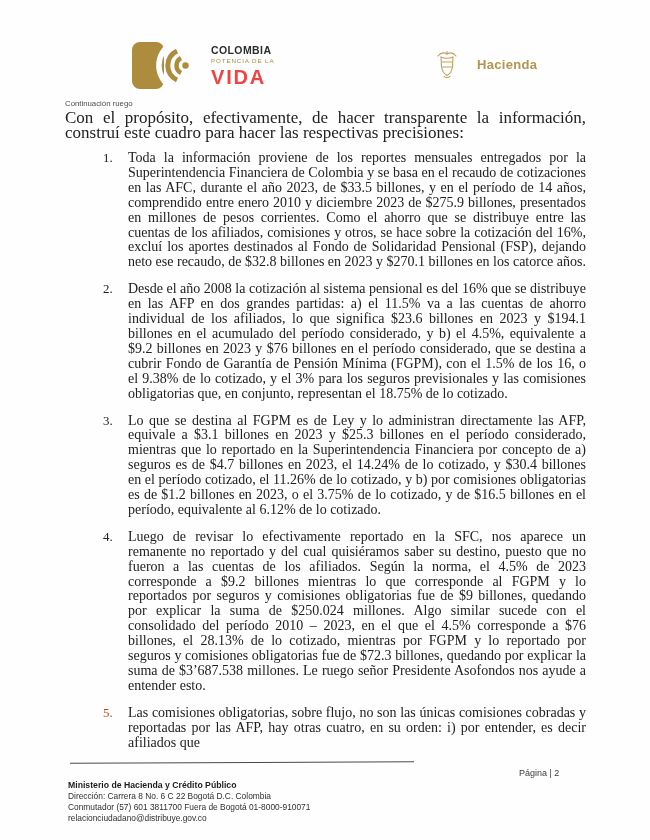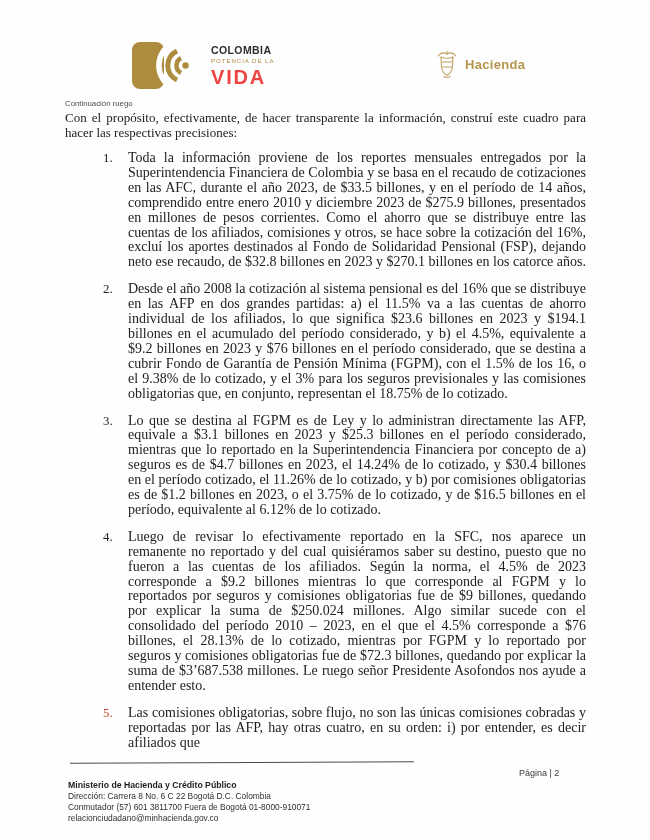--- a/index.html
+++ b/index.html
@@ -17,33 +17,33 @@
     position:absolute; left:132px; top:40px;
     display:flex; align-items:center; gap:7px;
   }
   .col-text { font-family:"Liberation Sans", sans-serif; display:flex; flex-direction:column; }
   .col-title { font-size:10.5px; font-weight:bold; color:#2d2d2d; letter-spacing:0.4px; line-height:1.05; }
   .col-sub   { font-size:6.2px; color:#ad8c3e; letter-spacing:0.9px; margin-top:1.5px; line-height:1; }
   .col-vida  { font-size:20px; font-weight:bold; color:#ef4444; letter-spacing:1.8px; line-height:1; margin-top:3px; }
 
   .hacienda-logo {
     position:absolute; left:436px; top:49px;
-    display:flex; align-items:center; gap:7px;
+    display:flex; align-items:center; gap:19px;
   }
   .hac-label { font-family:"Liberation Sans", sans-serif; font-weight:bold; font-size:13px; color:#b5954d; letter-spacing:0.3px; }
 
   
   .continuation {
     position:absolute; left:65px; top:99px;
     font-family:"Liberation Sans", sans-serif;
     font-size:7.8px; color:#4d4d4d;
   }
   .intro {
     position:absolute; left:65px; top:110px; width:521px;
-    font-size:13px; line-height:15px; text-align:justify;
+    font-size:17px; line-height:15px; text-align:justify;
   }
   .list { position:absolute; left:103px; top:151px; width:483px; }
   .item { display:flex; margin-bottom:12px; }
   .item .num {
     width:25px; flex:none;
     font-size:12.9px; line-height:14.9px;
   }
   .item .num.red { color:#c5472f; }
   .item .txt {
     flex:1; font-size:14px; line-height:14.9px; text-align:justify;
@@ -126,16 +126,16 @@
       <div class="txt">Las comisiones obligatorias, sobre flujo, no son las únicas comisiones cobradas y reportadas por las AFP, hay otras cuatro, en su orden: i) por entender, es decir afiliados que</div>
     </div>
   </div>
 
   <div class="footer-line"></div>
   <div class="page-num">Página | 2</div>
   <div class="footer">
     <div class="ministry">Ministerio de Hacienda y Crédito Público</div>
     <div>Dirección: Carrera 8 No. 6 C 22 Bogotá D.C. Colombia</div>
     <div>Conmutador (57) 601 3811700 Fuera de Bogotá 01-8000-910071</div>
-    <div>relacionciudadano@minhacienda.gov.co</div>
+    <div>relacionciudadano@distribuye.gov.co</div>
   </div>
 
 </div>
 
 </body></html>

